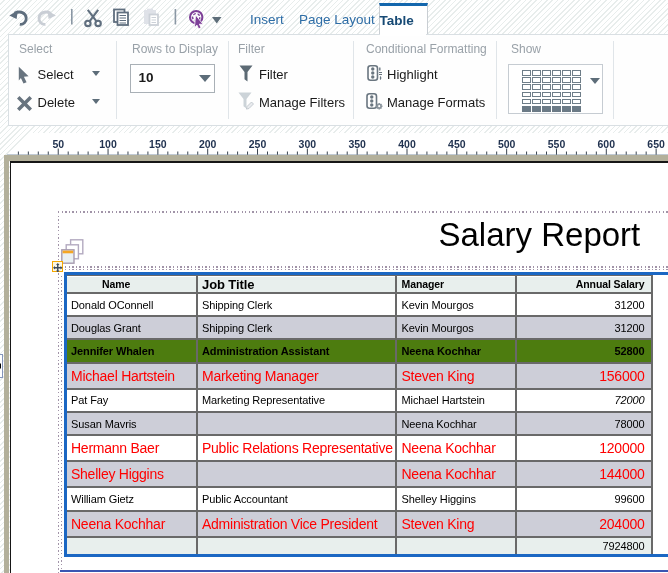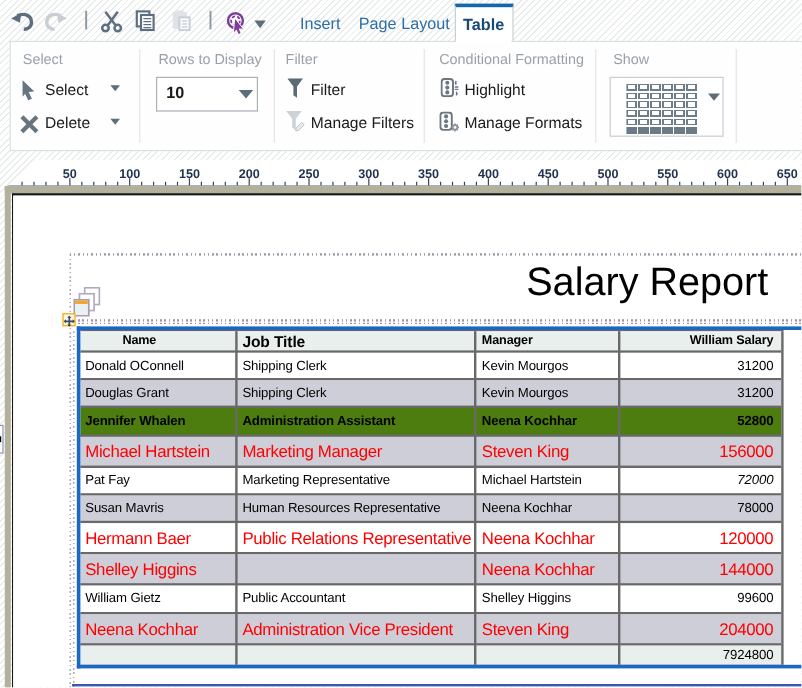--- a/index.html
+++ b/index.html
@@ -12,21 +12,21 @@
   .abs{position:absolute;}
   
   #panel{left:8px;top:33.5px;width:660px;height:90.5px;background:#fefefe;border:1px solid #d9dfe3;border-right:none;}
   .gl{position:absolute;top:7px;font-size:12px;color:#99a1a8;white-space:nowrap;}
   .sep{position:absolute;top:6px;height:78px;width:1px;background:#e0e5e9;}
   .itxt{position:absolute;font-size:13px;color:#1a1a1a;white-space:nowrap;}
   .tri{position:absolute;width:0;height:0;border-left:4.5px solid transparent;border-right:4.5px solid transparent;border-top:5.5px solid #5d6d79;}
   
   .tab{position:absolute;top:12px;font-size:13.5px;color:#2e6da6;white-space:nowrap;}
   #activeTab{left:378.5px;top:2.5px;width:47px;height:31px;background:#fff;border-top:3.2px solid #1467ad;border-left:1px solid #c9ced3;border-right:1px solid #c9ced3;}
-  #activeTab span{display:block;text-align:center;margin-top:7px;font-size:13.5px;font-weight:bold;color:#174a75;}
+  #activeTab span{display:block;margin-top:7px;font-size:13.5px;font-weight:bold;color:#174a75;}
   
   #rulerband{left:0;top:133px;width:668px;height:22.5px;background:#fff;clip-path:polygon(31px 0,668px 0,668px 22.5px,9px 22.5px);}
   
   #tanTop{left:3.5px;top:155.3px;width:664.5px;height:6.2px;background:#b3b09b;}
   #tanLeft{left:4.2px;top:155.3px;width:5.3px;height:417.7px;background:#b3b09b;}
   #pgBorderTop{left:9.5px;top:161.4px;width:658.5px;height:1.9px;background:#161616;}
   #pgBorderLeft{left:9.5px;top:161.4px;width:1.4px;height:411.6px;background:#161616;}
   #page{left:10.9px;top:163.3px;width:657.1px;height:409.7px;background:#ffffff;}
   
   #collapse{left:-2px;top:354px;width:2.6px;height:21.5px;background:#fff;border:1.4px solid #8595bb;}
@@ -332,21 +332,21 @@
     <path d="M9.5 4.75 l-2 -1.7 v3.4 Z"></path>
   </g>
 </svg>
 
 <div class="abs" style="left:66.5px;top:274.8px;width:586px;height:1.7px;background:#696969;"></div>
 <div id="tableRows">
     <div class="row" style="top:276.5px;height:15.3px;background:#e8efed;">
       <span class="cell c1" style="top:0.8px;line-height:15.3px;font-weight:bold;font-size:10.5px;padding-left:31px;">Name</span>
       <span class="cell c2" style="top:0.8px;line-height:15.3px;font-weight:bold;font-size:13px;">Job Title</span>
       <span class="cell c3" style="top:0.8px;line-height:15.3px;font-weight:bold;font-size:10.5px;">Manager</span>
-      <span class="cell c4" style="top:0.8px;line-height:15.3px;font-weight:bold;font-size:10.5px;">William Salary</span>
+      <span class="cell c4" style="top:0.8px;line-height:15.3px;font-weight:bold;font-size:10.5px;">Annual Salary</span>
     </div>
     <div class="row" style="top:293.8px;height:21.3px;background:#ffffff;">
       <span class="cell c1" style="top:0.8px;line-height:21.3px;">Donald OConnell</span>
       <span class="cell c2" style="top:0.8px;line-height:21.3px;">Shipping Clerk</span>
       <span class="cell c3" style="top:0.8px;line-height:21.3px;">Kevin Mourgos</span>
       <span class="cell c4" style="top:0.8px;line-height:21.3px;">31200</span>
     </div>
     <div class="row" style="top:317.1px;height:21.3px;background:#cdced8;">
       <span class="cell c1" style="top:0.8px;line-height:21.3px;">Douglas Grant</span>
       <span class="cell c2" style="top:0.8px;line-height:21.3px;">Shipping Clerk</span>
@@ -366,21 +366,20 @@
       <span class="cell c4" style="top:0.8px;line-height:24px;">156000</span>
     </div>
     <div class="row" style="top:389.70000000000005px;height:21.3px;background:#ffffff;">
       <span class="cell c1" style="top:0.8px;line-height:21.3px;">Pat Fay</span>
       <span class="cell c2" style="top:0.8px;line-height:21.3px;">Marketing Representative</span>
       <span class="cell c3" style="top:0.8px;line-height:21.3px;">Michael Hartstein</span>
       <span class="cell c4" style="top:0.8px;line-height:21.3px;font-style:italic;">72000</span>
     </div>
     <div class="row" style="top:413.00000000000006px;height:21.3px;background:#cdced8;">
       <span class="cell c1" style="top:0.8px;line-height:21.3px;">Susan Mavris</span>
-      <span class="cell c2" style="top:0.8px;line-height:21.3px;">Human Resources Representative</span>
       <span class="cell c3" style="top:0.8px;line-height:21.3px;">Neena Kochhar</span>
       <span class="cell c4" style="top:0.8px;line-height:21.3px;">78000</span>
     </div>
     <div class="row red" style="top:436.30000000000007px;height:24px;background:#ffffff;">
       <span class="cell c2" style="top:0.8px;line-height:24px;">Public Relations Representative</span>
       <span class="cell c1" style="top:0.8px;line-height:24px;">Hermann Baer</span>
       <span class="cell c3" style="top:0.8px;line-height:24px;">Neena Kochhar</span>
       <span class="cell c4" style="top:0.8px;line-height:24px;">120000</span>
     </div>
     <div class="row red" style="top:462.30000000000007px;height:24px;background:#cdced8;">

